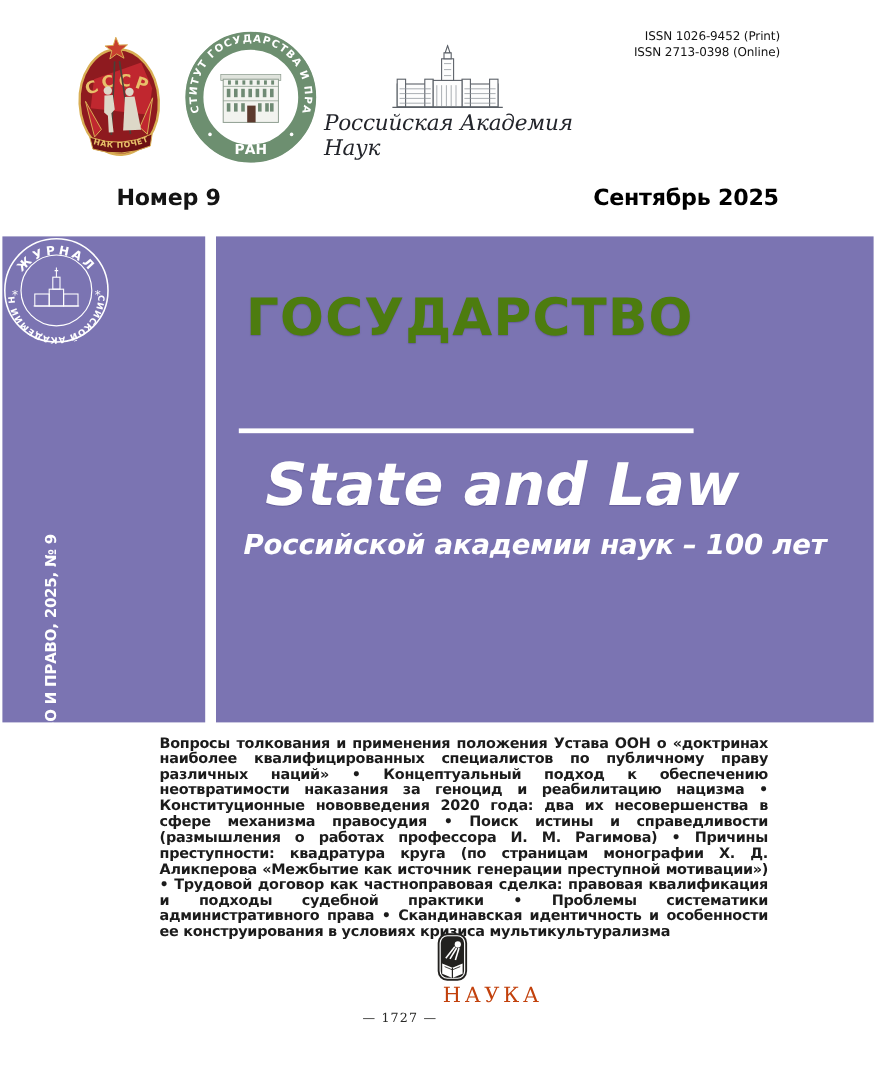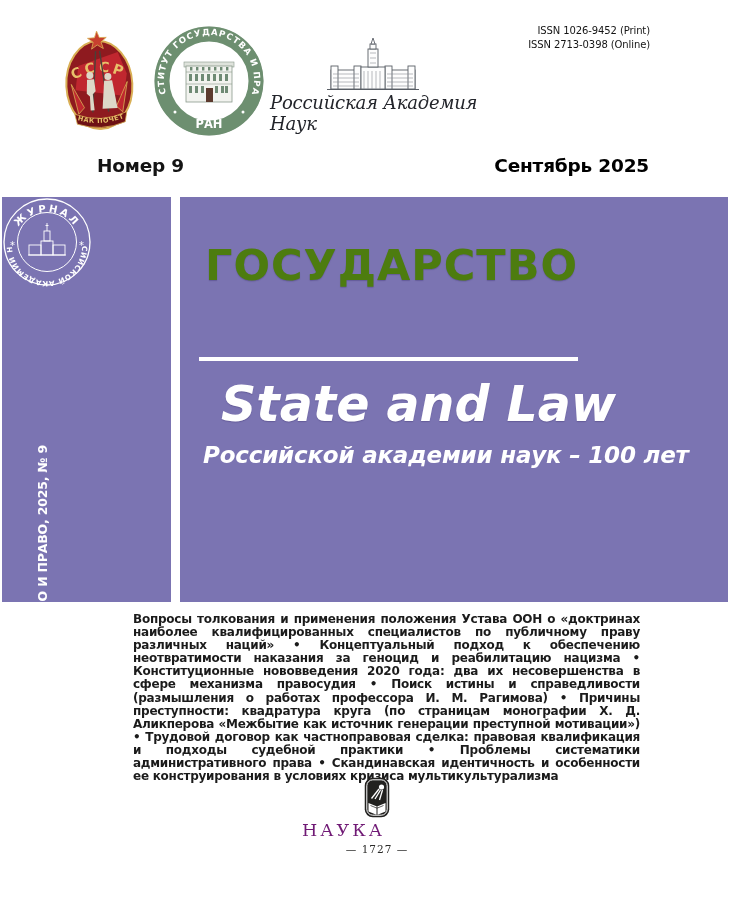--- a/index.html
+++ b/index.html
@@ -56,26 +56,26 @@
   .subtitle span{display:block;}
   
   .toc{
     position:absolute;left:133px;top:613px;width:507px;
     font-size:12px;font-weight:bold;line-height:13.1px;letter-spacing:-0.25px;
     text-align:justify;color:#1b1b1b;
   }
   
   .nauka-emblem{position:absolute;left:364px;top:777px;}
   .nauka-name{
-    position:absolute;left:302px;top:820px;width:150px;text-align:left;
+    position:absolute;left:302px;top:820px;width:150px;text-align:right;
     font-family:"DejaVu Serif","Liberation Serif",serif;
-    font-size:17.5px;letter-spacing:3px;color:#701a75;
+    font-size:17.5px;letter-spacing:3px;color:#c2410c;
   }
   .nauka-year{
-    position:absolute;left:302px;top:843px;width:150px;text-align:center;
+    position:absolute;left:302px;top:843px;width:150px;
     font-family:"DejaVu Serif","Liberation Serif",serif;
     font-size:10.5px;letter-spacing:1px;color:#2a2a28;
   }
 </style>
 </head>
 <body>
 
 <div class="page">
 
   <svg class="order-badge" width="72" height="103" viewBox="0 0 72 103">

